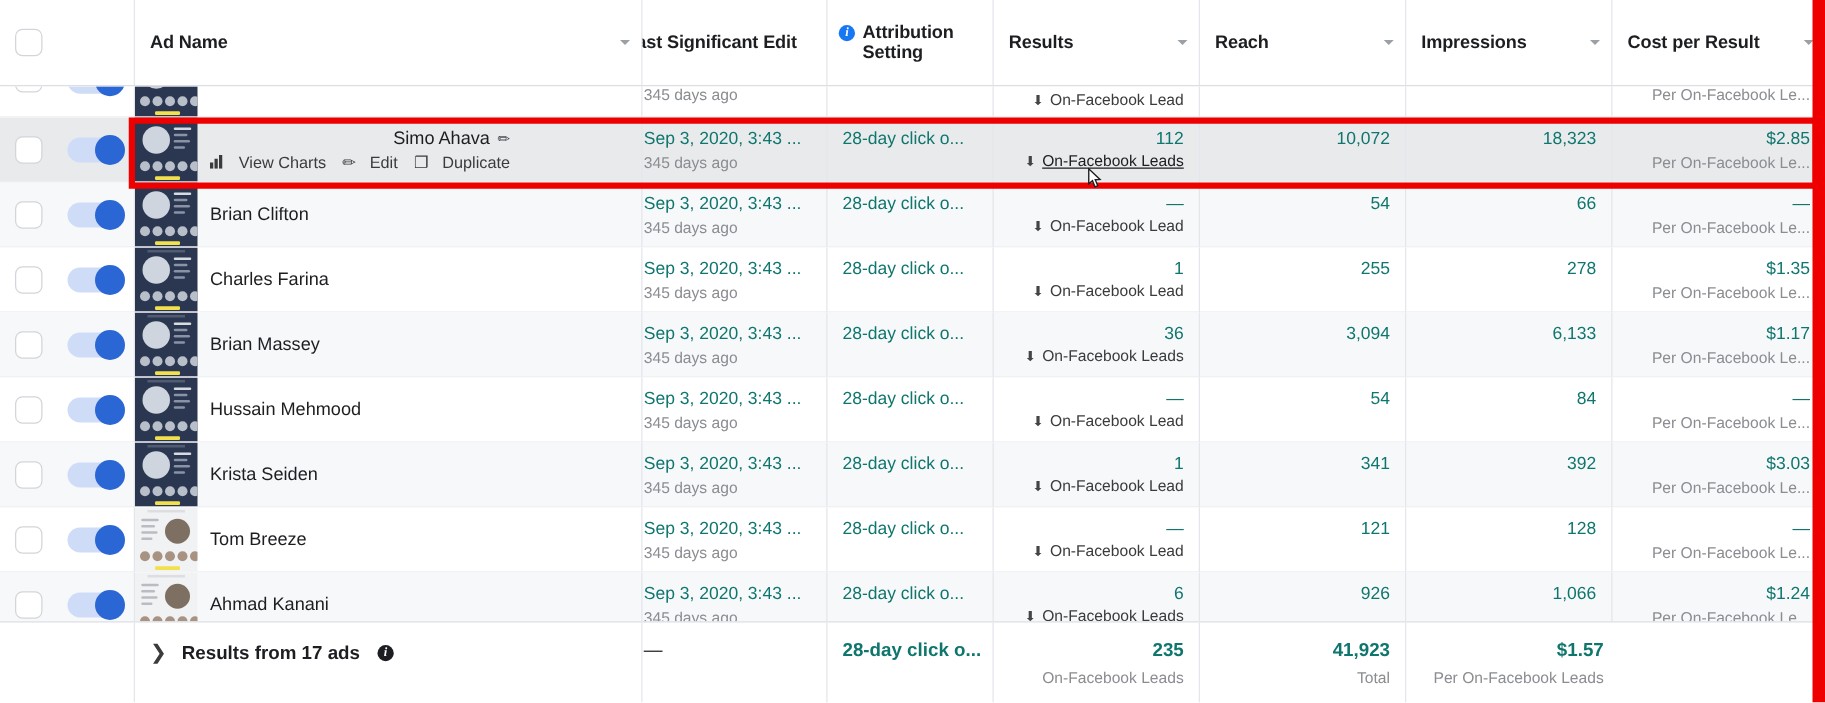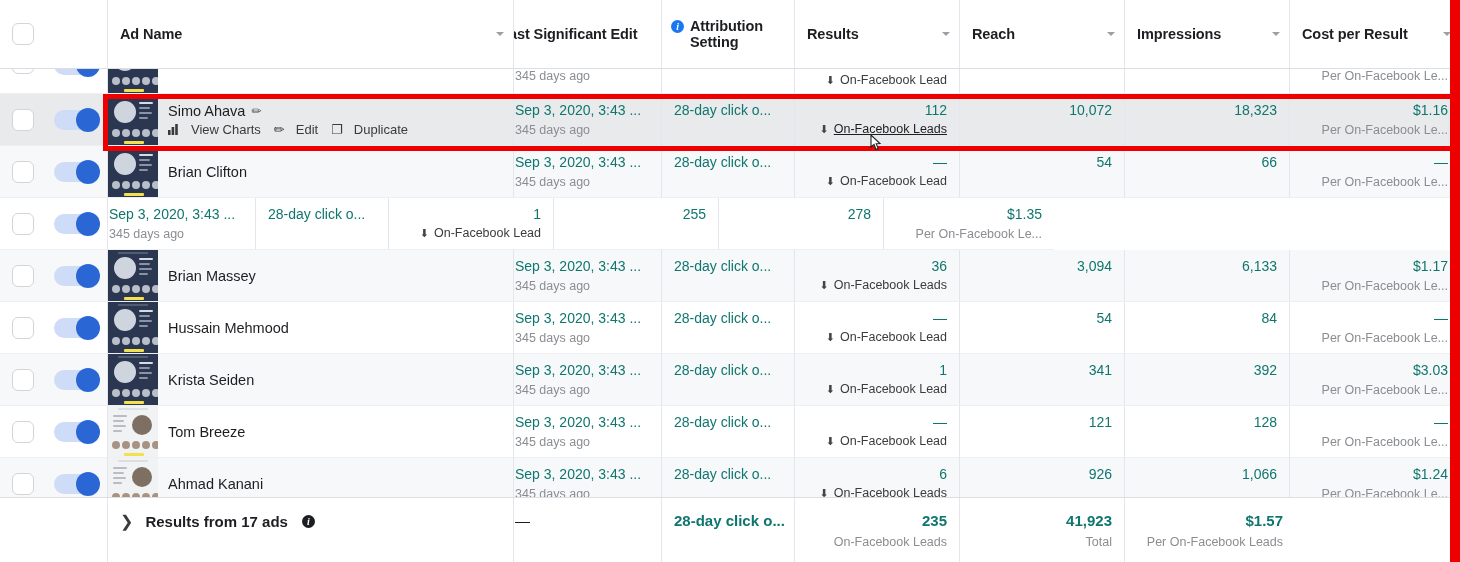--- a/index.html
+++ b/index.html
@@ -140,21 +140,21 @@
     background:#515c72;
   }
   .thumb.light { background:#f1f2f4; }
   .thumb.light .portrait { left:24px; top:9px; width:20px; height:20px; background:#7d7063;}
   .thumb.light .lines i { background:#b9bcc2; }
   .thumb.light .lines { left:5px; top:9px; }
   .thumb.light .avrow b { background:#a89383; }
   .thumb.light .toprule { background:#dcdee2; }
 
   .adtext { padding-left:10px; min-width:0; }
-  .adname-line { display:flex; align-items:center; font-size:14.5px; color:#1c1e21; }
+  .adname-line { display:flex; align-items:center; font-size:14.5px; color:#1c1e21;justify-content:flex-end; }
   .adname-line .pencil { margin-left:6px; font-size:12px; color:#4b4f56; }
   .adactions {
     display:flex; align-items:center; gap:13px; margin-top:3px;
     font-size:13px; color:#3a3b3c;
   }
   .adactions span { display:flex; align-items:center; gap:11px; white-space:nowrap;justify-content:space-between; }
 
   
   .tc { padding: 8px 12px 0 12px; height:100%; }
   .tc .l1 { font-size:14px; color:#0f766e; white-space:nowrap; }
@@ -399,21 +399,21 @@
             <div class="l1">10,072</div>
           </div>
         </div>
         <div class="cell c-impr">
           <div class="tc right">
             <div class="l1">18,323</div>
           </div>
         </div>
         <div class="cell c-cost">
           <div class="tc right">
-            <div class="l1">$1.16</div>
+            <div class="l1">$2.85</div>
             <div class="l2 muted">Per On-Facebook Le...</div>
           </div>
         </div>
       </div>
       <div class="row drow alt" style="top: 146px;">
         <div class="cell c-check">
           <div class="chkbox"></div>
         </div>
         <div class="cell c-toggle">
           <div class="toggle">
@@ -484,20 +484,47 @@
           </div>
         </div>
       </div>
       <div class="row drow" style="top: 198px;">
         <div class="cell c-check">
           <div class="chkbox"></div>
         </div>
         <div class="cell c-toggle">
           <div class="toggle">
             <div class="knob"></div>
+          </div>
+        </div>
+        <div class="cell c-adname">
+          <div class="adcell">
+            <div class="thumb">
+              <div class="toprule"></div>
+              <div class="portrait"></div>
+              <div class="lines">
+                <i></i>
+                <i></i>
+                <i></i>
+                <i></i>
+              </div>
+              <div class="avrow">
+                <b></b>
+                <b></b>
+                <b></b>
+                <b></b>
+                <b></b>
+              </div>
+              <div class="ybar"></div>
+            </div>
+            <div class="adtext">
+              <div class="adname-line">
+                <span>Charles Farina</span>
+              </div>
+            </div>
           </div>
         </div>
         <div class="cell c-edit">
           <div class="tc">
             <div class="l1">Sep 3, 2020, 3:43 ...</div>
             <div class="l2">345 days ago</div>
           </div>
         </div>
         <div class="cell c-attr">
           <div class="tc">

